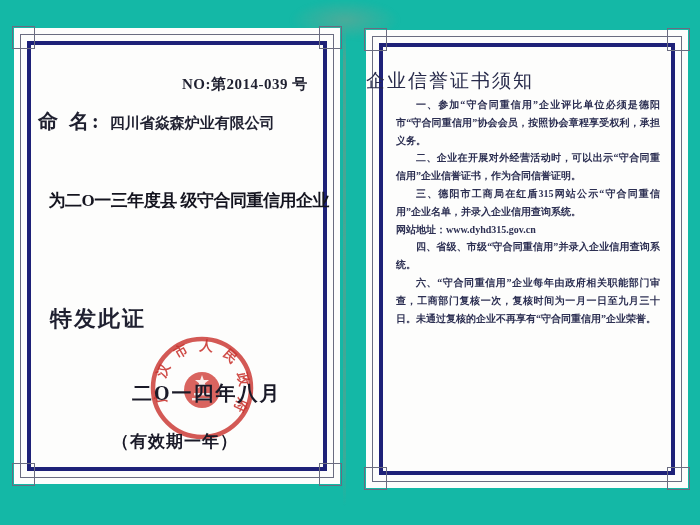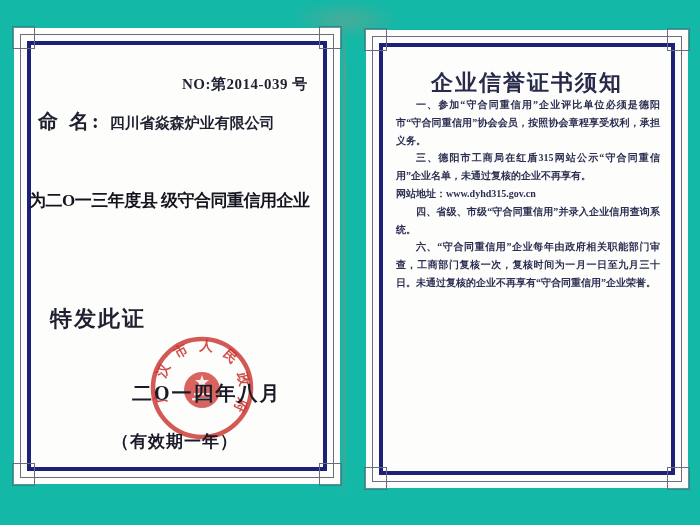--- a/index.html
+++ b/index.html
@@ -38,39 +38,39 @@
   
   .serial {
     position:absolute; left:168px; top:47px;
     font-size:15px; font-weight:bold; color:#1f2030; letter-spacing:.5px; white-space:nowrap;
   }
   .name-row { position:absolute; left:24px; top:80px; color:#1f2030; white-space:nowrap; }
   .name-label { font-size:20px; font-weight:bold; letter-spacing:3px; vertical-align:baseline;text-align:right; }
   .company    { font-size:15px; font-weight:bold; margin-left:4px; }
   .award {
     position:absolute; left:15px; top:161px; width:300px;
-    font-size:17px; font-weight:bold; color:#14141f; white-space:nowrap; letter-spacing:-.5px;
+    font-size:17px; font-weight:bold; color:#14141f; white-space:nowrap; letter-spacing:-.5px;text-align:right;
   }
   .issue {
     position:absolute; left:36px; top:276px;
     font-size:22px; font-weight:bold; color:#1f2030; letter-spacing:2px;
   }
   .seal { position:absolute; left:133px; top:305px; width:110px; height:110px; z-index:2; }
   .date-line {
     position:absolute; left:118px; top:352px; z-index:3;
     font-size:20px; font-weight:bold; color:#1a1a28; letter-spacing:2px; white-space:nowrap;
   }
   .validity {
     position:absolute; left:98px; top:402px; z-index:3;
     font-size:17px; font-weight:bold; color:#1a1a28; letter-spacing:1px; white-space:nowrap;
   }
   
   .r-title {
-    position:absolute; top:38px; left:0; width:100%; text-align:center;
-    font-size:22px; font-weight:bold; color:#272a4a; letter-spacing:2px;
+    position:absolute; top:38px; left:0; width:100%; text-align:left;
+    font-size:19px; font-weight:normal; color:#272a4a; letter-spacing:2px;
   }
   .r-body {
     position:absolute; left:30px; top:66px; width:264px;
     font-size:10px; line-height:17.8px; font-weight:bold; color:#2c2f52;
     text-align:justify;
   }
   .r-body p { margin:0; text-indent:2em; }
   .r-body p.no-indent { text-indent:0; }
 </style>
 </head>
@@ -126,20 +126,21 @@
     <div class="b-thick"></div>
     <div class="corner c-tl"></div>
     <div class="corner c-tr"></div>
     <div class="corner c-bl"></div>
     <div class="corner c-br"></div>
 
     <div class="r-title">企业信誉证书须知</div>
 
     <div class="r-body">
       <p>一、参加“守合同重信用”企业评比单位必须是德阳市“守合同重信用”协会会员，按照协会章程享受权利，承担义务。</p>
-      <p>三、德阳市工商局在红盾315网站公示“守合同重信用”企业名单，未通过复核的企业不再享有。</p>
+      <p>二、企业在开展对外经营活动时，可以出示“守合同重信用”企业信誉证书，作为合同信誉证明。</p>
+      <p>三、德阳市工商局在红盾315网站公示“守合同重信用”企业名单，并录入企业信用查询系统。</p>
       <p class="no-indent">网站地址：www.dyhd315.gov.cn</p>
       <p>四、省级、市级“守合同重信用”并录入企业信用查询系统。</p>
       <p>六、“守合同重信用”企业每年由政府相关职能部门审查，工商部门复核一次，复核时间为一月一日至九月三十日。未通过复核的企业不再享有“守合同重信用”企业荣誉。</p>
     </div>
   </div>
 
 </div>
 
 </body></html>

